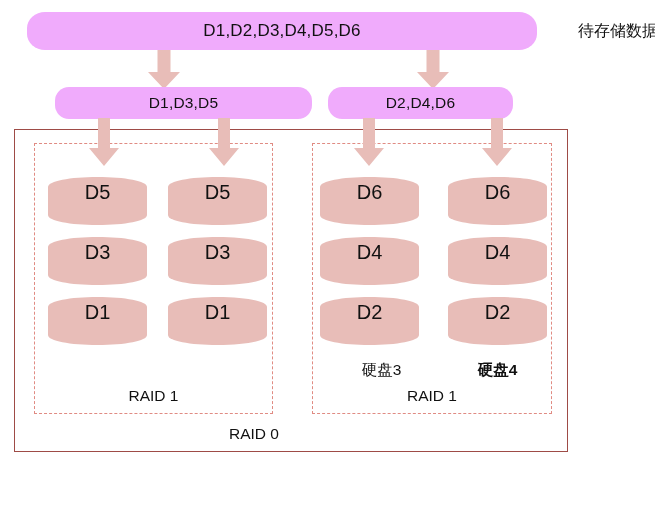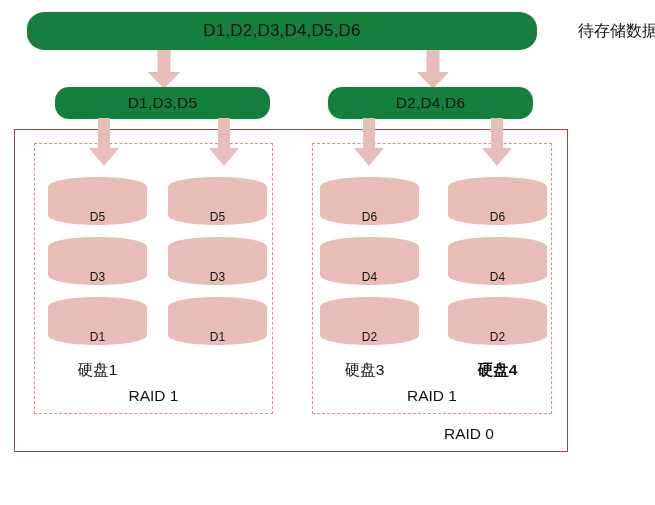--- a/index.html
+++ b/index.html
@@ -15,21 +15,21 @@
     position: relative;
     width: 655px;
     height: 505px;
     background: #ffffff;
     overflow: hidden;
   }
   .abs { position: absolute; }
 
   
   .bar {
-    background: #15803d;
+    background: #f0abfc;
     border-radius: 18px / 16px;
     display: flex;
     align-items: center;
     justify-content: center;
     font-size: 17px;
     color: #111;
     letter-spacing: 0.2px;
   }
   .bar.small { font-size: 15.5px; border-radius: 14px / 14px; }
 
@@ -60,23 +60,23 @@
   
   .disk {
     position: absolute;
     display: flex;
     align-items: flex-end;
     justify-content: center;
   }
   .disk svg { position: absolute; left: 0; top: 0; }
   .disk-label {
     position: relative;
-    font-size: 12px;
-    color: #111;
-    padding-bottom: 1px;
+    font-size: 20px;
+    color: #111;
+    padding-bottom: 21px;
     z-index: 2;
   }
 
   .plain-text {
     font-size: 15.5px;
     color: #111;
     white-space: nowrap;
     text-align: center;
   }
   .caption {
@@ -103,24 +103,24 @@
     <svg width="32" height="39" viewBox="0 0 32 39">
       <polygon points="9.5,0 22.5,0 22.5,22 32,22 16,39 0,22 9.5,22" fill="#e8bdb8"></polygon>
     </svg>
   </div>
   <div class="abs arrow" style="left:417px; top:50px; width:32px; height:39px;">
     <svg width="32" height="39" viewBox="0 0 32 39">
       <polygon points="9.5,0 22.5,0 22.5,22 32,22 16,39 0,22 9.5,22" fill="#e8bdb8"></polygon>
     </svg>
   </div>
 
-  <div class="abs bar small" style="left:55px; top:87px; width:215px; height:32px;">
+  <div class="abs bar small" style="left:55px; top:87px; width:257px; height:32px;">
     <span>D1,D3,D5</span>
   </div>
-  <div class="abs bar small" style="left:328px; top:87px; width:205px; height:32px;">
+  <div class="abs bar small" style="left:328px; top:87px; width:185px; height:32px;">
     <span>D2,D4,D6</span>
   </div>
 
   <div class="abs raid0-box" style="left:14px; top:129px; width:554px; height:323px;"></div>
 
   <div class="abs raid1-box" style="left:34px; top:143px; width:239px; height:271px;"></div>
   <div class="abs raid1-box" style="left:312px; top:143px; width:240px; height:271px;"></div>
 
   <div class="abs arrow" style="left:89px; top:118px; width:30px; height:48px;">
     <svg width="30" height="48" viewBox="0 0 30 48">
@@ -154,23 +154,20 @@
         <path d="M0,10 C0,4 22,0 49.5,0 C77,0 99,4 99,10 L99,38 C99,44 77,48 49.5,48 C22,48 0,44 0,38 Z" fill="#e8bdb8"></path>
       </svg>
     <span class="disk-label">D3</span>
   </div>
   <div class="disk" style="left:48px; top:297px; width:99px; height:48px;">
     <svg width="99" height="48" viewBox="0 0 99 48">
         <path d="M0,10 C0,4 22,0 49.5,0 C77,0 99,4 99,10 L99,38 C99,44 77,48 49.5,48 C22,48 0,44 0,38 Z" fill="#e8bdb8"></path>
       </svg>
     <span class="disk-label">D1</span>
   </div>
-  <div class="abs plain-text" style="left:48px; top:360px; width:99px;">
-    <span>硬盘1</span>
-  </div>
 
   <div class="disk" style="left:168px; top:177px; width:99px; height:48px;">
     <svg width="99" height="48" viewBox="0 0 99 48">
         <path d="M0,10 C0,4 22,0 49.5,0 C77,0 99,4 99,10 L99,38 C99,44 77,48 49.5,48 C22,48 0,44 0,38 Z" fill="#e8bdb8"></path>
       </svg>
     <span class="disk-label">D5</span>
   </div>
   <div class="disk" style="left:168px; top:237px; width:99px; height:48px;">
     <svg width="99" height="48" viewBox="0 0 99 48">
         <path d="M0,10 C0,4 22,0 49.5,0 C77,0 99,4 99,10 L99,38 C99,44 77,48 49.5,48 C22,48 0,44 0,38 Z" fill="#e8bdb8"></path>
@@ -195,21 +192,21 @@
         <path d="M0,10 C0,4 22,0 49.5,0 C77,0 99,4 99,10 L99,38 C99,44 77,48 49.5,48 C22,48 0,44 0,38 Z" fill="#e8bdb8"></path>
       </svg>
     <span class="disk-label">D4</span>
   </div>
   <div class="disk" style="left:320px; top:297px; width:99px; height:48px;">
     <svg width="99" height="48" viewBox="0 0 99 48">
         <path d="M0,10 C0,4 22,0 49.5,0 C77,0 99,4 99,10 L99,38 C99,44 77,48 49.5,48 C22,48 0,44 0,38 Z" fill="#e8bdb8"></path>
       </svg>
     <span class="disk-label">D2</span>
   </div>
-  <div class="abs plain-text" style="left:315px; top:360px; width:99px;">
+  <div class="abs plain-text" style="left:332px; top:360px; width:99px;">
     <span>硬盘3</span>
   </div>
 
   <div class="disk" style="left:448px; top:177px; width:99px; height:48px;">
     <svg width="99" height="48" viewBox="0 0 99 48">
         <path d="M0,10 C0,4 22,0 49.5,0 C77,0 99,4 99,10 L99,38 C99,44 77,48 49.5,48 C22,48 0,44 0,38 Z" fill="#e8bdb8"></path>
       </svg>
     <span class="disk-label">D6</span>
   </div>
   <div class="disk" style="left:448px; top:237px; width:99px; height:48px;">
@@ -228,18 +225,18 @@
     <span>硬盘4</span>
   </div>
 
   <div class="abs plain-text" style="left:34px; top:387px; width:239px;">
     <span>RAID 1</span>
   </div>
   <div class="abs plain-text" style="left:312px; top:387px; width:240px;">
     <span>RAID 1</span>
   </div>
 
-  <div class="abs plain-text" style="left:14px; top:425px; width:480px;text-align:right;">
+  <div class="abs plain-text" style="left:14px; top:425px; width:480px;">
     <span>RAID 0</span>
   </div>
 
 
 </div>
 
 </body></html>

